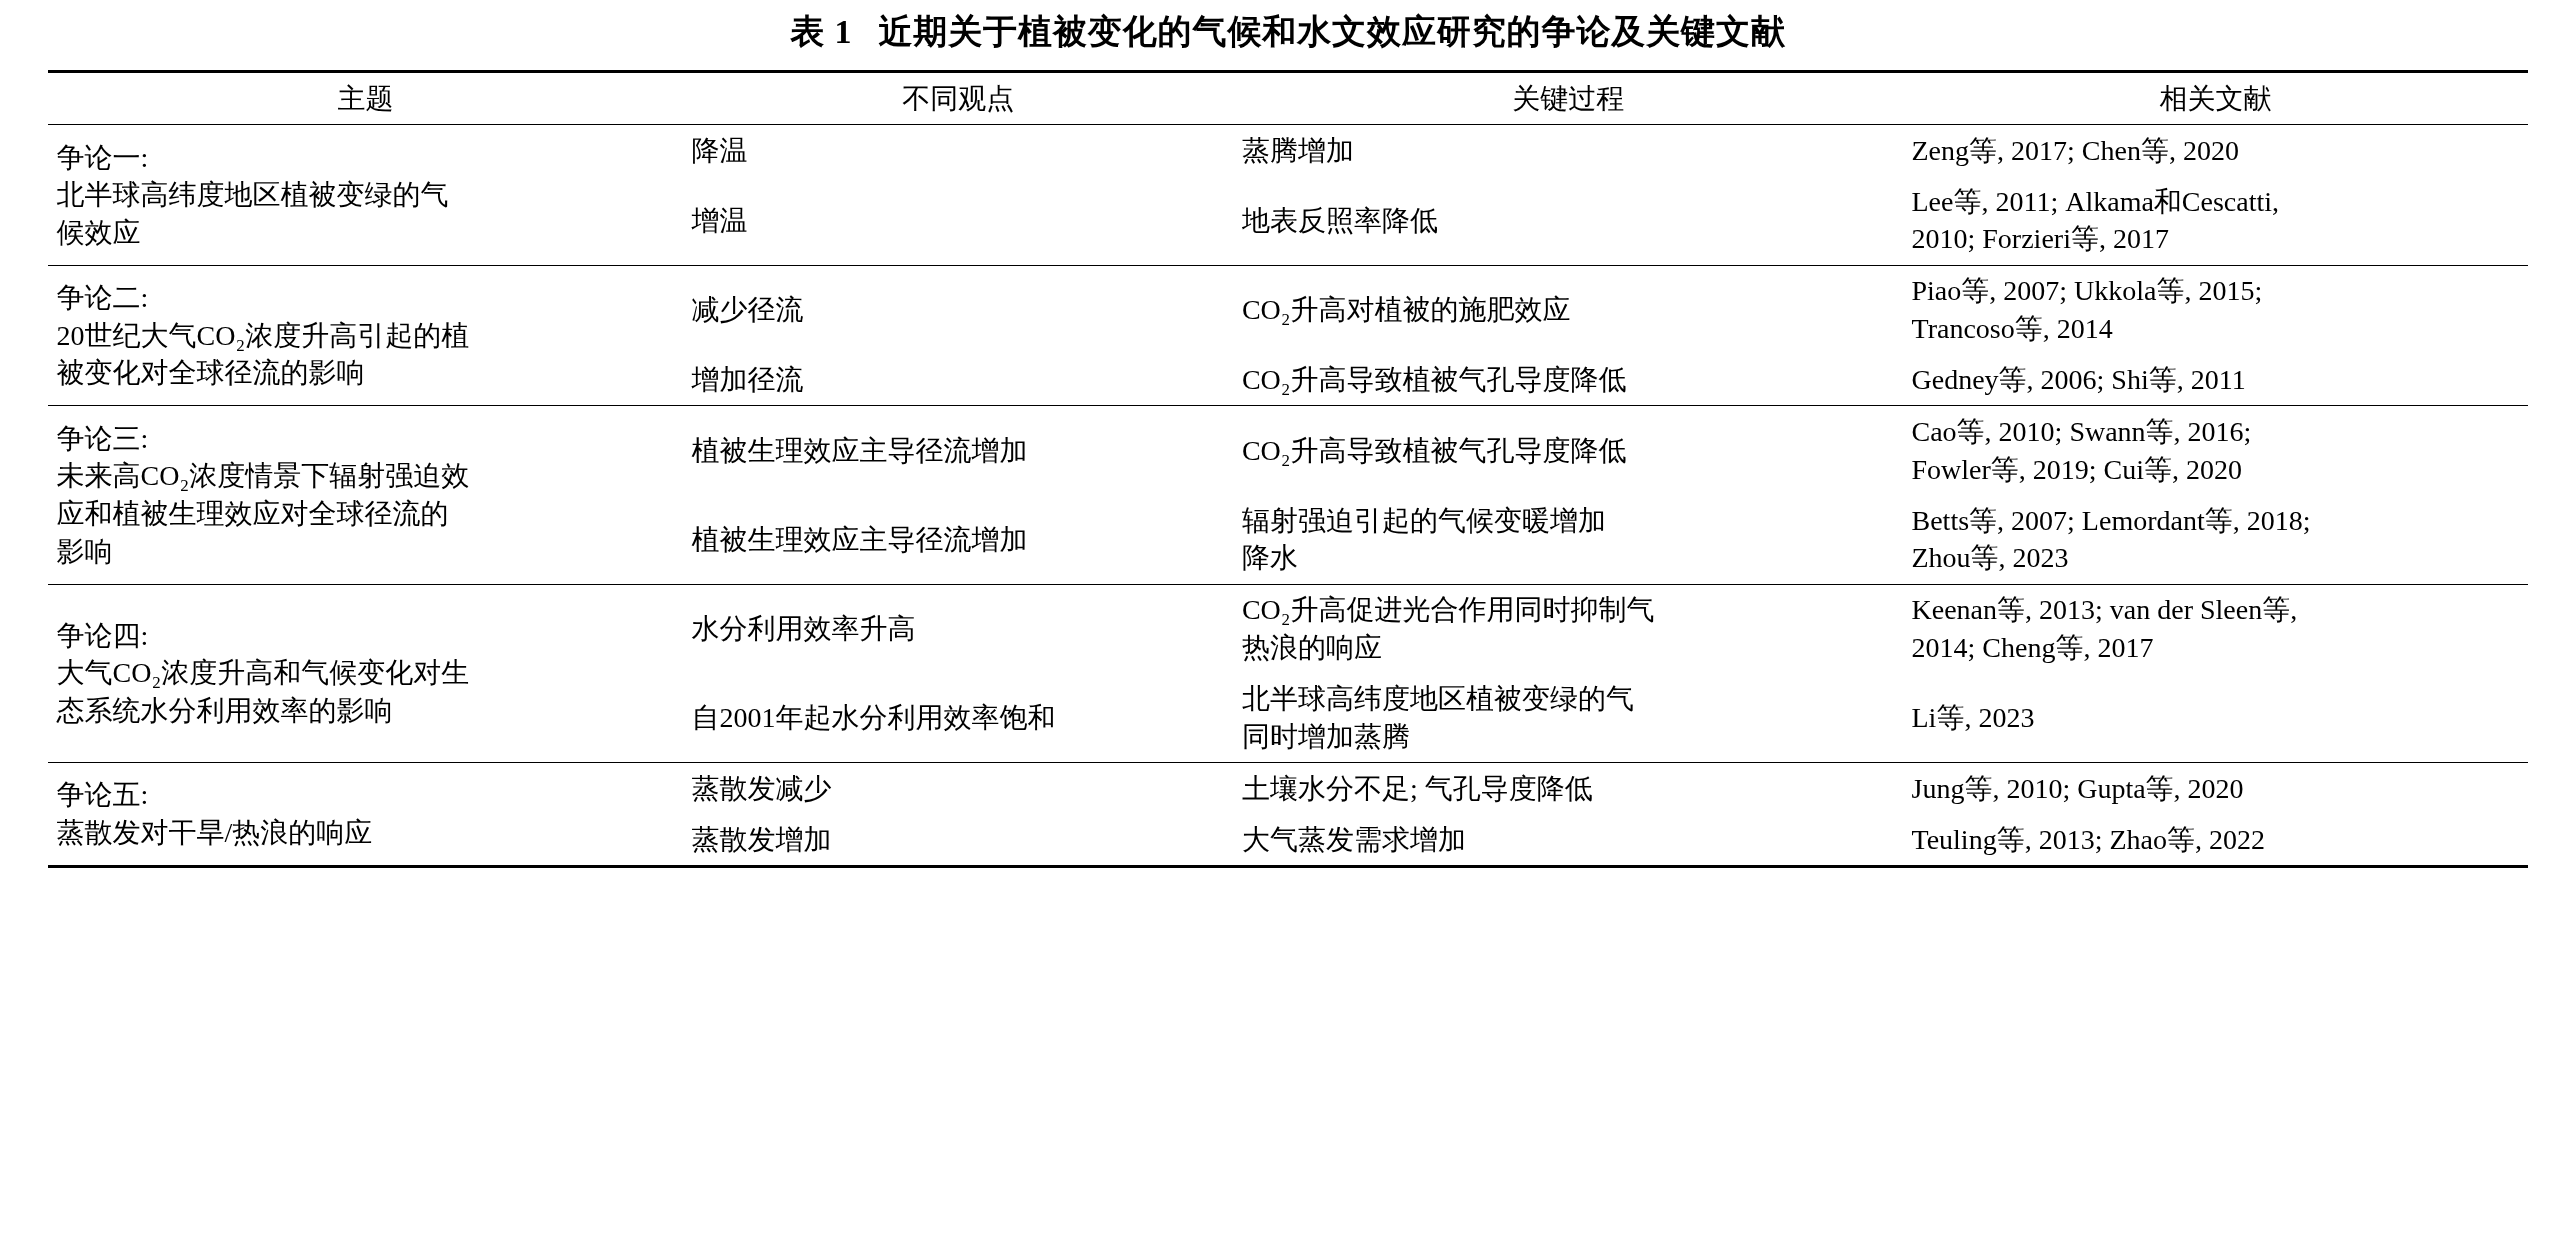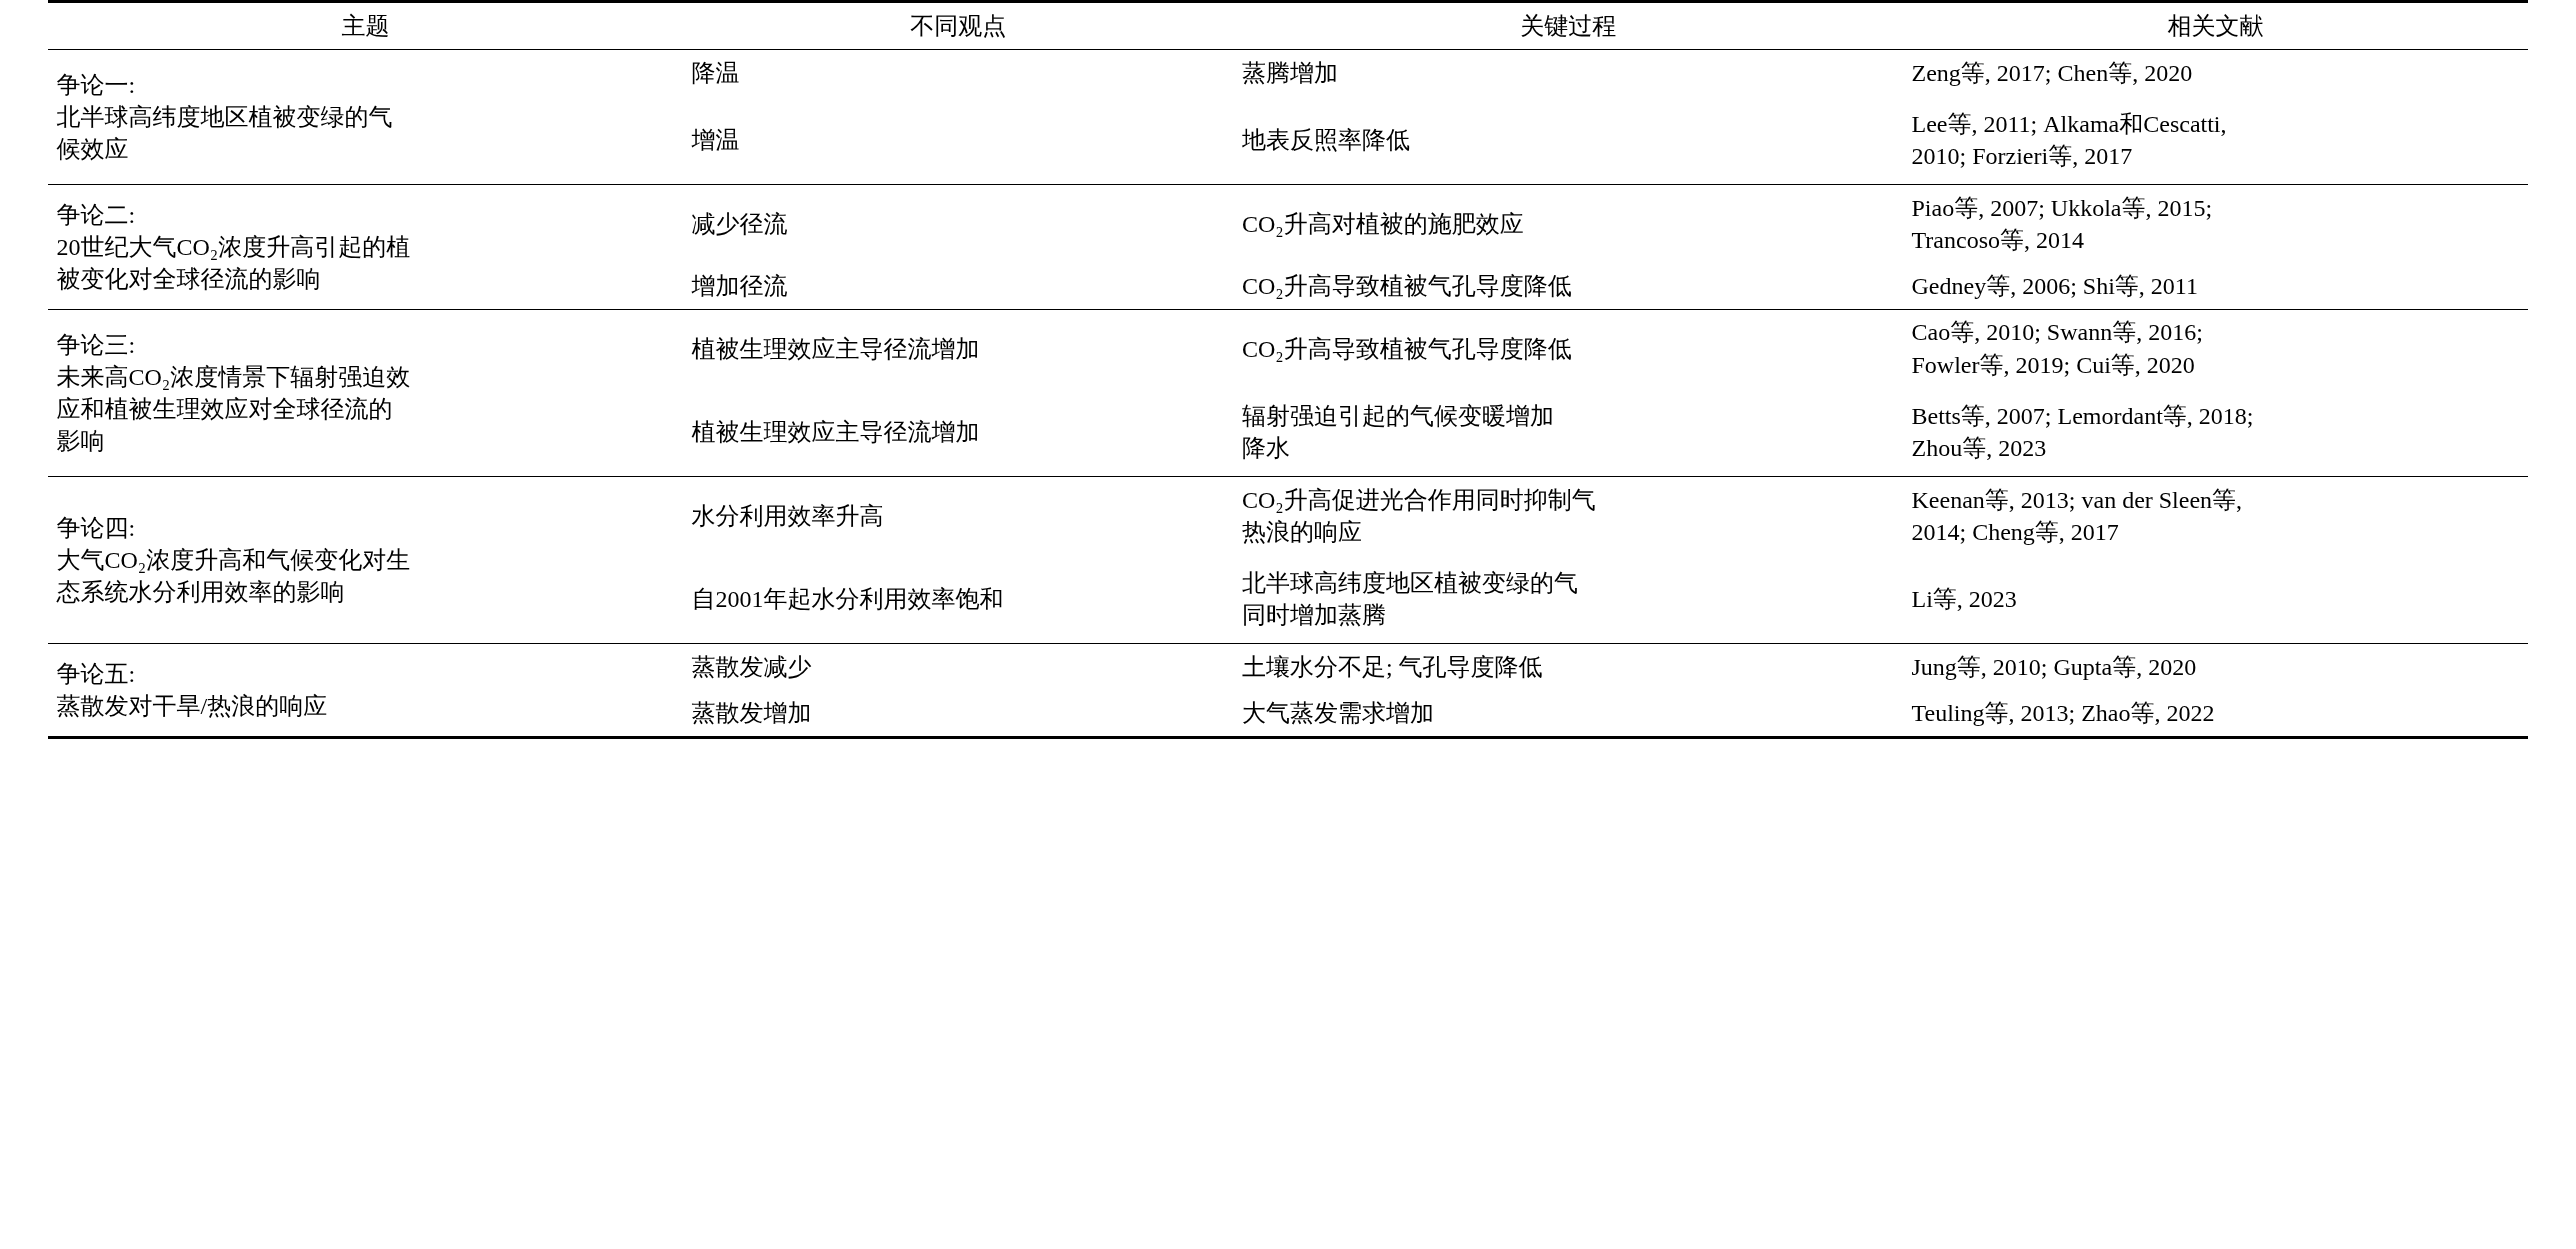--- a/index.html
+++ b/index.html
@@ -33,21 +33,21 @@
   .caption-num {
     margin-right: 26px;
   }
   table.main {
     width: 100%;
     border-collapse: collapse;
     table-layout: fixed;
   }
   table.main td, table.main th {
     vertical-align: middle;
-    font-size: 24px;
+    font-size: 28px;
     line-height: 1.34;
     padding: 6.8px 8.5px;
     font-weight: normal;
   }
   thead th {
     font-size: 29px;
     padding: 13.7px 8.5px 13.7px 8.5px;
   }
   .rule-top td, .rule-top th {
     border-top: 3.4px solid #000;
@@ -78,20 +78,23 @@
   .view-cell, .proc-cell {
     line-height: 1.38;
   }
   .tall { height: 89px; }
 </style>
 </head>
 <body>
 
 <div class="page">
 
+  <div class="table-caption">
+    <span class="caption-num">表 1</span><span>近期关于植被变化的气候和水文效应研究的争论及关键文献</span>
+  </div>
 
   <table class="main">
     <colgroup>
       <col class="col-topic">
       <col class="col-view">
       <col class="col-proc">
       <col class="col-ref">
     </colgroup>
     <thead>
       <tr class="rule-top">

